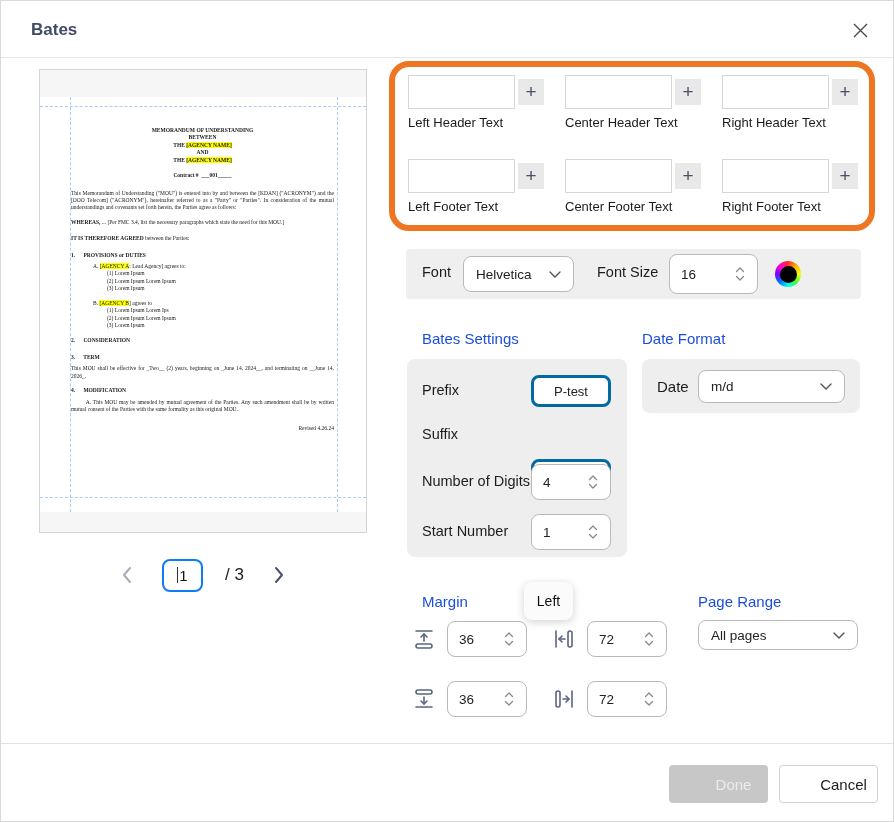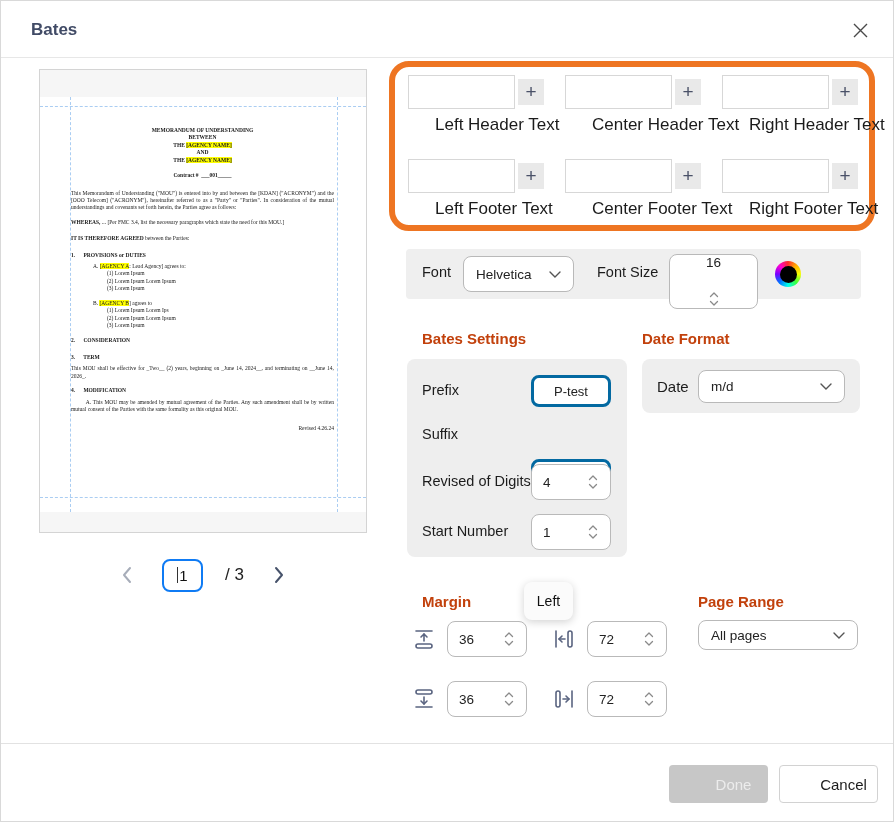--- a/index.html
+++ b/index.html
@@ -36,26 +36,26 @@
   .caret { display:inline-block; width:1px; height:16px; background:#333; margin-right:1px; }
   .page-total { font-size:17px; color:#222; }
 
   
   .ring { position:absolute; left:388px; top:60px; width:486px; height:170px; border:6px solid #ee7522; border-radius:20px; pointer-events:none; }
 
   
   .hfg { position:absolute; width:150px; }
   .hf-input { position:absolute; left:0; top:0; width:107px; height:34px; border:1px solid #d7d7d7; background:#fff; font-size:13px; padding:0 8px; outline:none; }
   .hf-add { position:absolute; left:110px; top:4px; width:26px; height:26px; background:#e9e9e9; border:none; cursor:pointer; font-size:19px; line-height:24px; color:#4a5168; font-weight:300; }
-  .hf-label { position:absolute; left:0; top:40px; font-size:17px; color:#1b1b1b; white-space:nowrap;margin-left:27px; }
+  .hf-label { position:absolute; left:0; top:40px; font-size:13px; color:#1b1b1b; white-space:nowrap; }
 
   
   .panel { position:absolute; background:#eeeeee; border-radius:8px; }
   .bar { position:absolute; background:#efefef; border-radius:4px; }
-  .sec-head { position:absolute; font-size:15px; font-weight:bold; color:#c2410c; white-space:nowrap; }
+  .sec-head { position:absolute; font-size:15px; font-weight:normal; color:#1d4ed8; white-space:nowrap; }
   .lbl { font-size:14.5px; color:#1c1c1c; white-space:nowrap; }
   .ctl { background:#fff; border:1px solid #b9b9b9; border-radius:8px; display:flex; align-items:center; cursor:pointer; }
   .ctl .val { font-size:13.5px; color:#222; }
   .dropdown { justify-content:space-between; padding:0 12px; }
   .stepper { justify-content:space-between; padding:0 11px; }
   .text-input { background:#fff; border:3px solid #0369a1; border-radius:8px; font-size:13px; text-align:center; outline:none; color:#222; }
   .abs { position:absolute; }
 
   
   .color-wheel { width:26px; height:26px; border-radius:50%; border:none; cursor:pointer; padding:0;
@@ -188,38 +188,38 @@
     <span class="lbl abs" style="left:16px; top:15px">Font</span>
     <div class="ctl dropdown abs" style="left:57px; top:7px; width:111px; height:36px;">
       <span class="val">Helvetica</span>
       <span>
         <svg width="12" height="7" viewBox="0 0 12 7">
             <path d="M1 1 L6 6 L11 1" stroke="#555" stroke-width="1.4" fill="none" stroke-linecap="round"></path>
           </svg>
       </span>
     </div>
     <span class="lbl abs" style="left:191px; top:15px">Font Size</span>
-    <div class="ctl stepper abs" style="left:263px; top:5px; width:89px; height:55px;flex-direction:column;">
+    <div class="ctl stepper abs" style="left:263px; top:5px; width:89px; height:40px;">
       <span class="val">16</span>
       <span>
         <svg width="12" height="18" viewBox="0 0 12 18">
             <path d="M2.5 6.5 L6 3 L9.5 6.5 M2.5 11.5 L6 15 L9.5 11.5" stroke="#8a8a8a" stroke-width="1.3" fill="none" stroke-linecap="round" stroke-linejoin="round"></path>
           </svg>
       </span>
     </div>
     <button class="color-wheel abs" style="left:369px; top:12px"></button>
   </div>
 
   <div class="sec-head" style="left:421px; top:329px">Bates Settings</div>
   <div class="panel" style="left:406px; top:358px; width:220px; height:198px;">
     <span class="lbl abs" style="left:15px; top:23px">Prefix</span>
     <input class="text-input abs" style="left: 124px; top: 16px; width: 80px; height: 32px;" value="P-test">
     <span class="lbl abs" style="left:15px; top:67px">Suffix</span>
     <input class="text-input abs" style="left: 124px; top: 60px; width: 80px; height: 32px; margin-top: 40px;" value="S-test">
-    <span class="lbl abs" style="left:15px; top:114px">Revised of Digits</span>
+    <span class="lbl abs" style="left:15px; top:114px">Number of Digits</span>
     <div class="ctl stepper abs" style="left:124px; top:105px; width:80px; height:36px;">
       <span class="val">4</span>
       <span>
         <svg width="12" height="18" viewBox="0 0 12 18">
             <path d="M2.5 6.5 L6 3 L9.5 6.5 M2.5 11.5 L6 15 L9.5 11.5" stroke="#8a8a8a" stroke-width="1.3" fill="none" stroke-linecap="round" stroke-linejoin="round"></path>
           </svg>
       </span>
     </div>
     <span class="lbl abs" style="left:15px; top:164px">Start Number</span>
     <div class="ctl stepper abs" style="left:124px; top:155px; width:80px; height:36px;">

